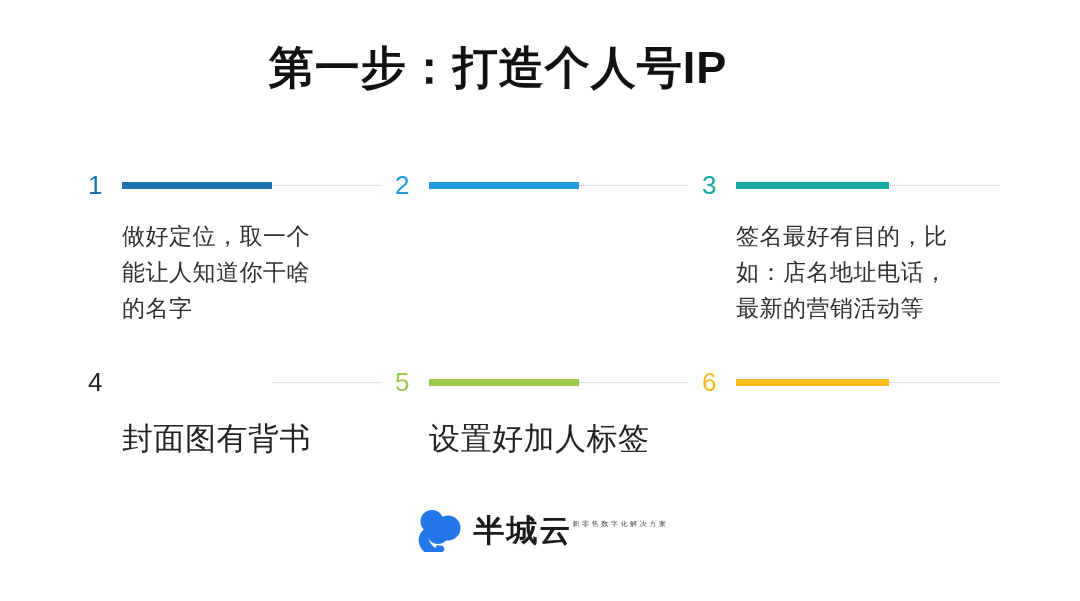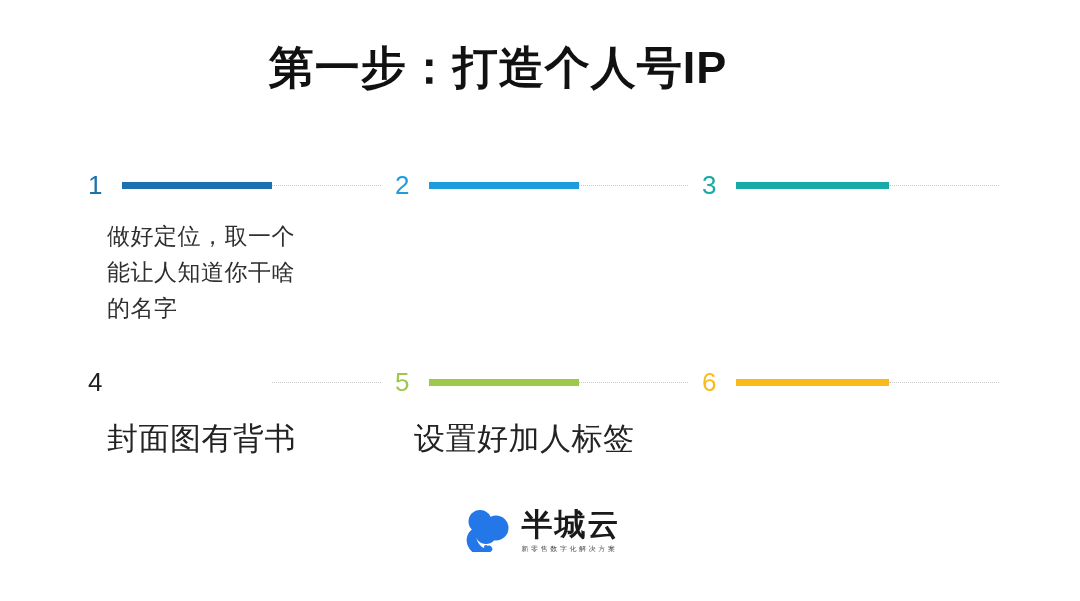--- a/index.html
+++ b/index.html
@@ -77,21 +77,21 @@
   }
 
   .step-bar .bar-rest {
     height: 0;
     flex: 1 1 auto;
     border-top: 1px dotted #c9c9c9;
     margin-top: 1px;
   }
 
   .step-body {
-    margin-left: 19px;
+    margin-left: 34px;
     margin-top: 16px;
     color: #2f2f2f;
     white-space: pre-line;
   }
 
   .step-body.small {
     font-size: 23px;
     line-height: 36px;
     letter-spacing: 0.5px;
   }
@@ -117,21 +117,21 @@
   }
 
   .logo-mark {
     width: 50px;
     height: 44px;
     flex: 0 0 50px;
   }
 
   .logo-textblock {
     display: flex;
-    flex-direction: column;
+    flex-direction: row;
     justify-content: center;
     line-height: 1;
   }
 
   .logo-wordmark {
     font-size: 31px;
     font-weight: bold;
     letter-spacing: 2px;
     color: #1a1a1a;
   }
@@ -177,20 +177,23 @@
   </div>
 
   <div class="step">
     <div class="step-head">
       <div class="step-number" style="color: rgb(23, 170, 166);">3</div>
       <div class="step-bar">
         <div class="bar-fill" style="background: rgb(23, 170, 166);"></div>
         <div class="bar-rest"></div>
       </div>
     </div>
+    <div class="step-body small">签名最好有目的，比
+如：店名地址电话，
+最新的营销活动等</div>
   </div>
 
   <div class="step">
     <div class="step-head">
       <div class="step-number">4</div>
       <div class="step-bar">
         <div class="bar-fill"></div>
         <div class="bar-rest"></div>
       </div>
     </div>

